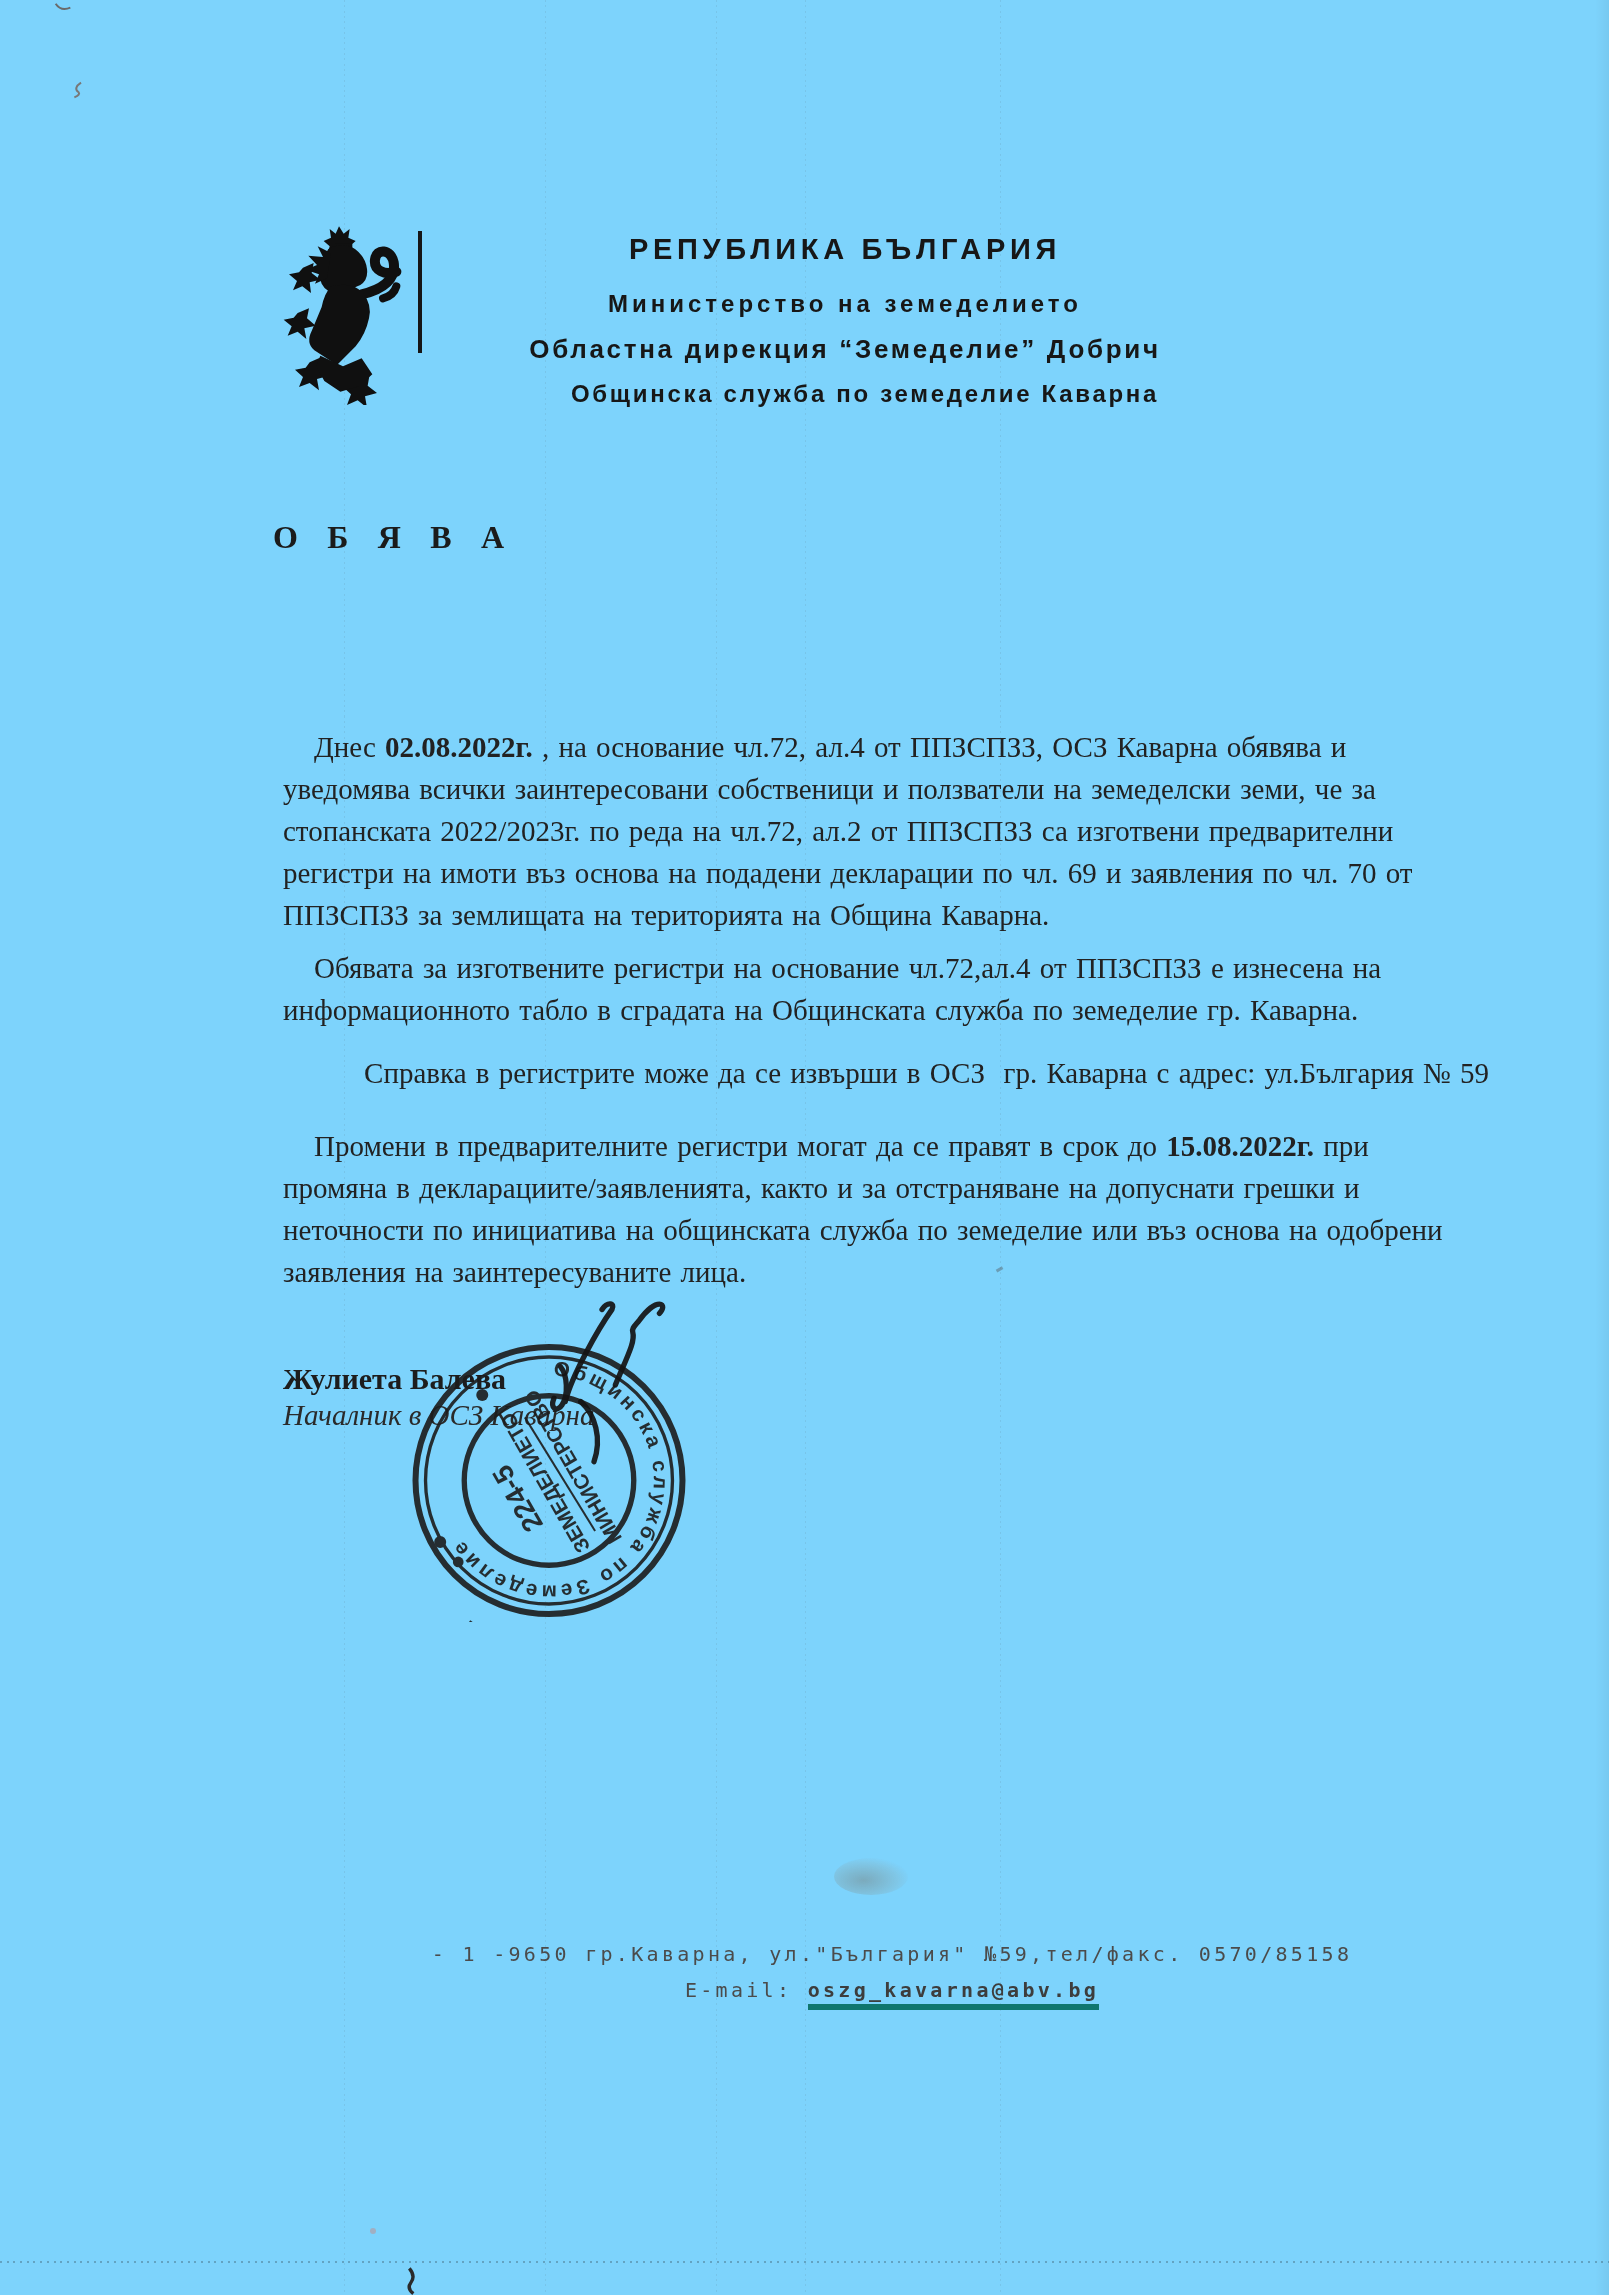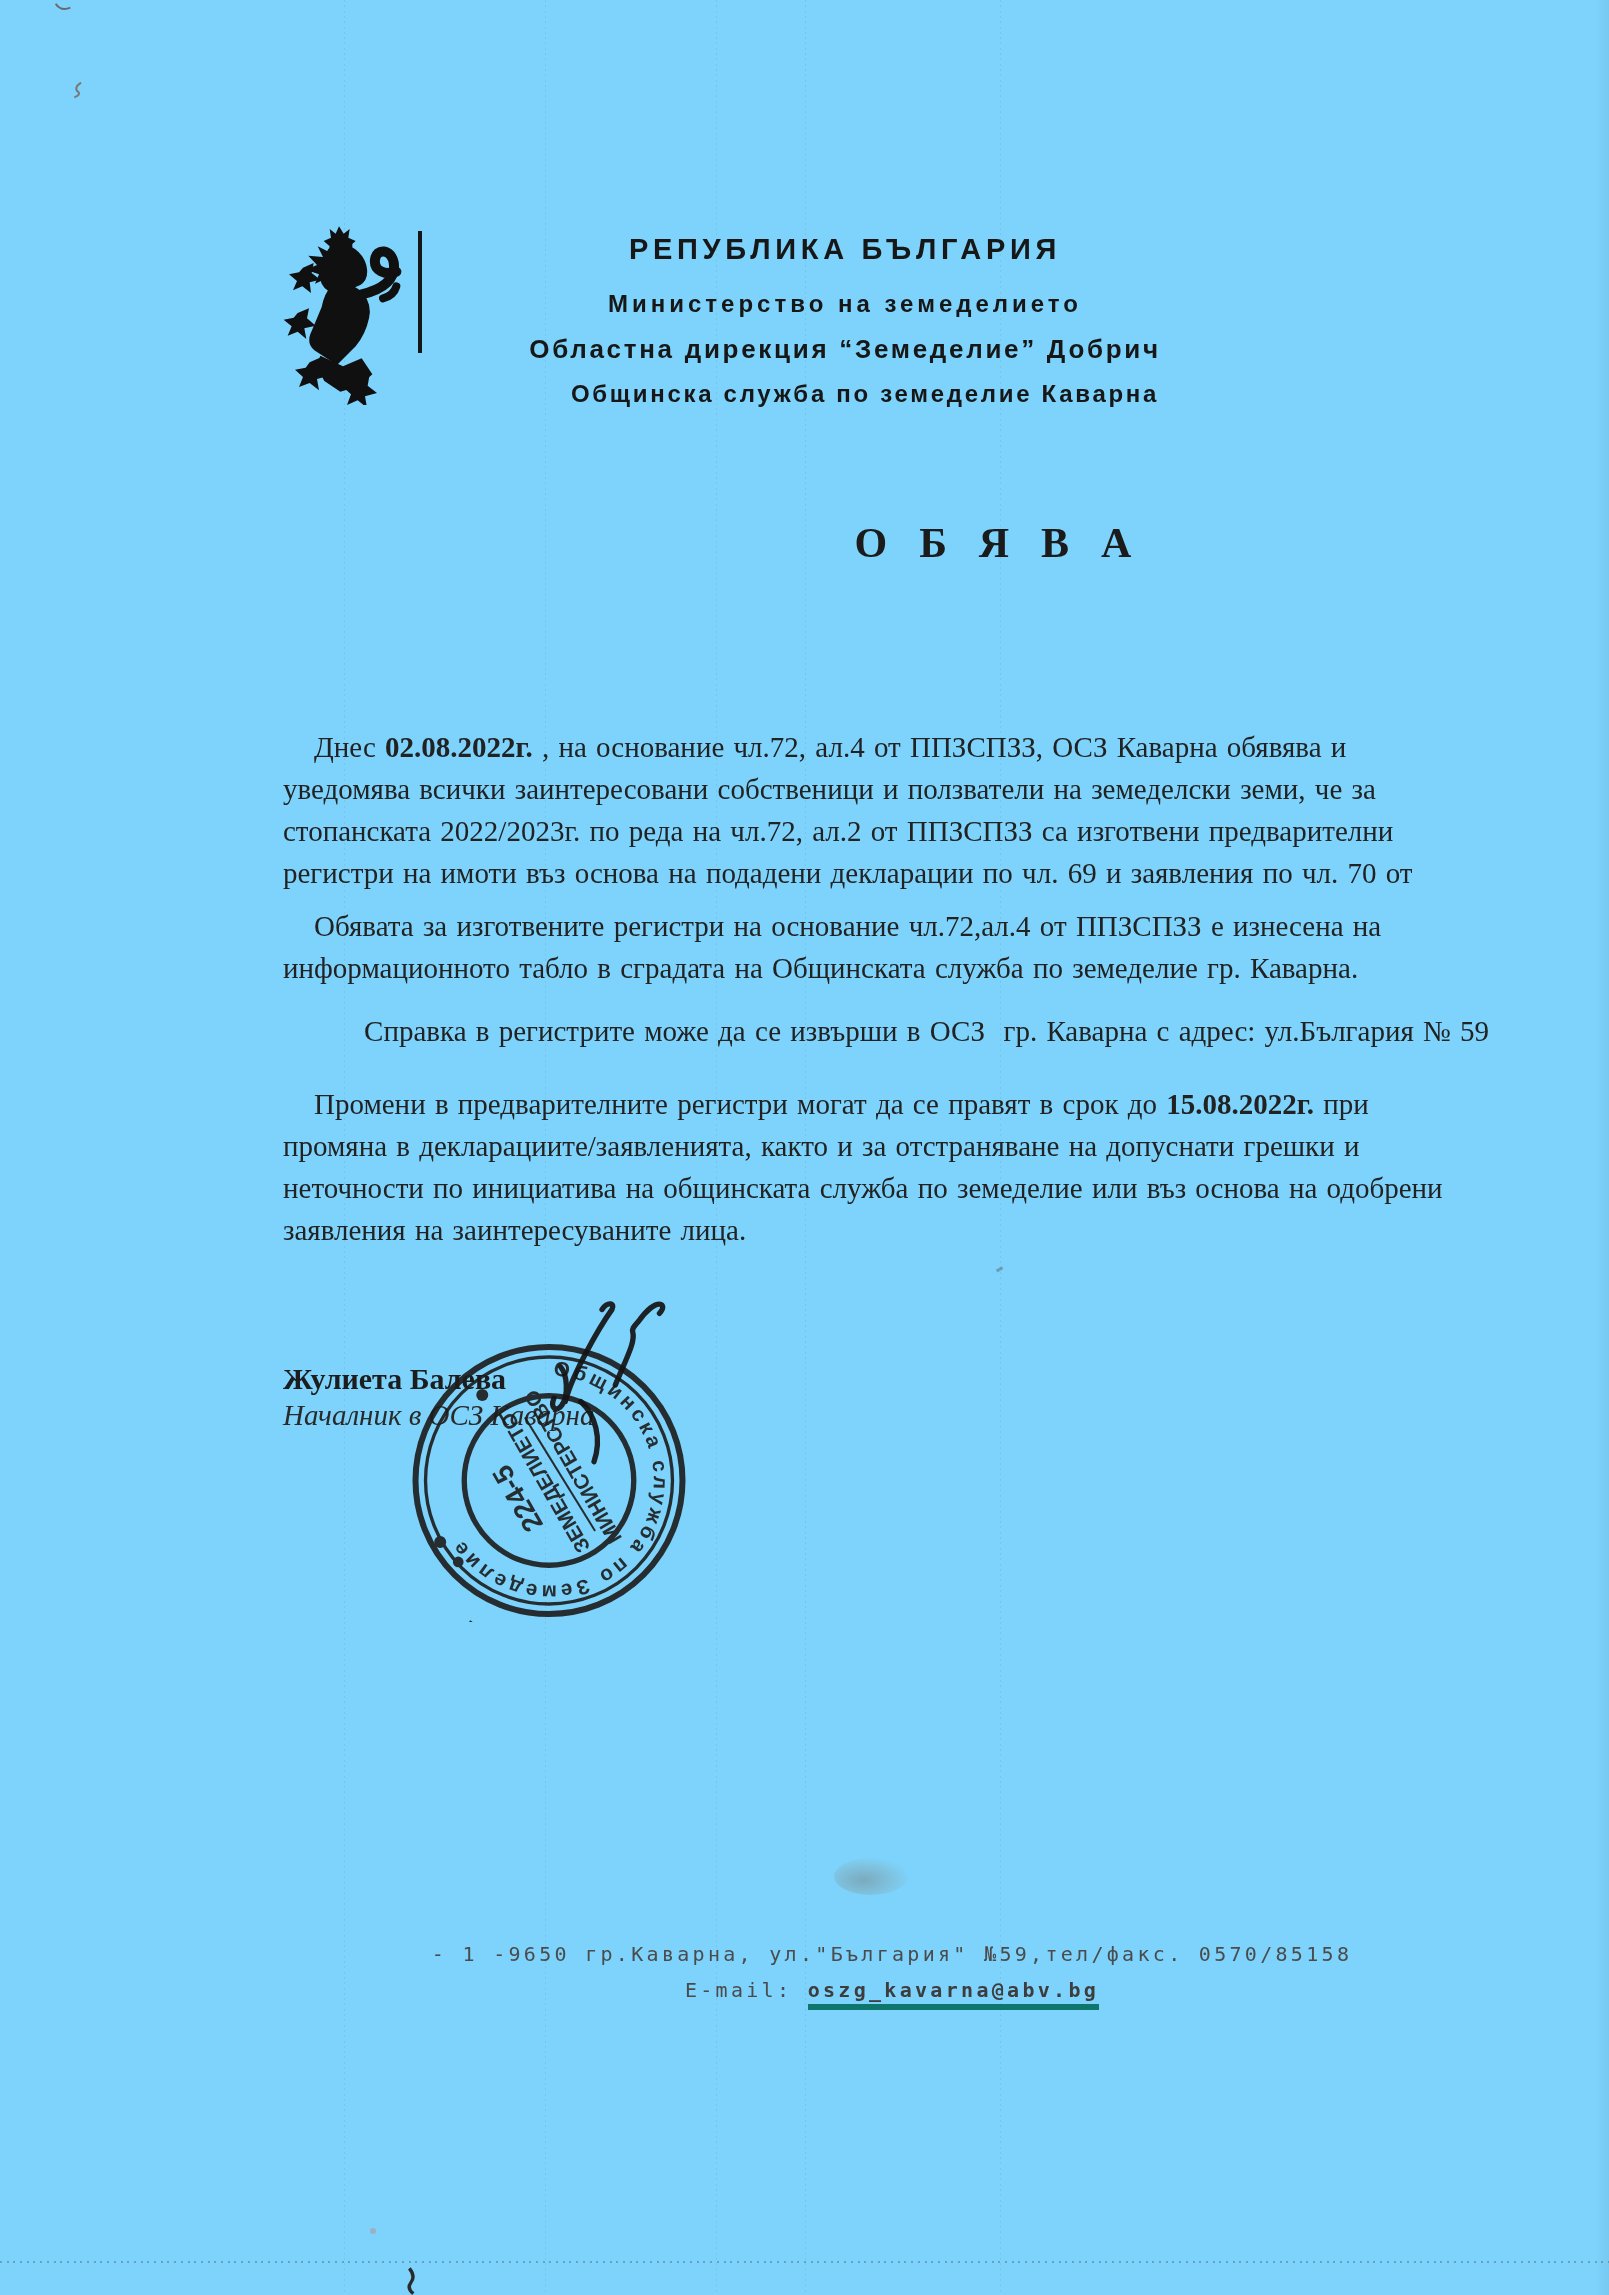--- a/index.html
+++ b/index.html
@@ -24,22 +24,22 @@
   .hblock{
     position:absolute; left:434px; top:233px; width:822px; text-align:center;
     font-family:"Liberation Sans", sans-serif; font-weight:bold; color:#171717;
   }
   .hline1{font-size:29px; letter-spacing:4.7px; margin-bottom:24px; white-space:nowrap;}
   .hline2{font-size:24px; letter-spacing:4px; margin-bottom:16px; white-space:nowrap;}
   .hline3{font-size:26px; letter-spacing:2.7px; margin-bottom:14.7px; white-space:nowrap;}
   .hline4{font-size:24px; letter-spacing:2.7px; padding-left:40px; white-space:nowrap;}
   
   .doc-title{
-    position:absolute; left:280px; top:519px; width:862px; text-align:right;
-    font-size:42px; font-weight:bold; letter-spacing:10.7px; color:#1b1b1b; white-space:pre;
+    position:absolute; left:273px; top:519px; width:862px; text-align:left;
+    font-size:32px; font-weight:bold; letter-spacing:10.7px; color:#1b1b1b; white-space:pre;
   }
   
   .body-text{position:absolute; left:283px; top:726px; width:1256px; font-size:29px; color:#222;}
   .para .line{height:42px; line-height:42px; white-space:pre; word-spacing:2px;}
   .para .line.indent{padding-left:31px;}
   .para span.b{font-weight:bold;}
   .para:nth-child(1){margin-top:0;}
   .para:nth-child(2){margin-top:11.4px;}
   .para:nth-child(3){margin-top:21px;text-align:center;}
   .para:nth-child(4){margin-top:31px;}
@@ -112,20 +112,21 @@
   </div>
 
   <div class="doc-title">О Б Я В А</div>
 
   <div class="body-text">
       <div class="para">
         <div class="line indent"><span>Днес </span><span class="b">02.08.2022г.</span><span> , на основание чл.72, ал.4 от ППЗСПЗЗ, ОСЗ Каварна обявява и</span></div>
         <div class="line"><span>уведомява всички заинтересовани собственици и ползватели на земеделски земи, че за</span></div>
         <div class="line"><span>стопанската 2022/2023г. по реда на чл.72, ал.2 от ППЗСПЗЗ са изготвени предварителни</span></div>
         <div class="line"><span>регистри на имоти въз основа на подадени декларации по чл. 69 и заявления по чл. 70 от</span></div>
+        <div class="line"><span>ППЗСПЗЗ за землищата на територията на Община Каварна.</span></div>
       </div>
       <div class="para">
         <div class="line indent"><span>Обявата за изготвените регистри на основание чл.72,ал.4 от ППЗСПЗЗ е изнесена на</span></div>
         <div class="line"><span>информационното табло в сградата на Общинската служба по земеделие гр. Каварна.</span></div>
       </div>
       <div class="para">
         <div class="line indent"><span>Справка в регистрите може да се извърши в ОСЗ  гр. Каварна с адрес: ул.България № 59</span></div>
       </div>
       <div class="para">
         <div class="line indent"><span>Промени в предварителните регистри могат да се правят в срок до </span><span class="b">15.08.2022г.</span><span> при</span></div>

